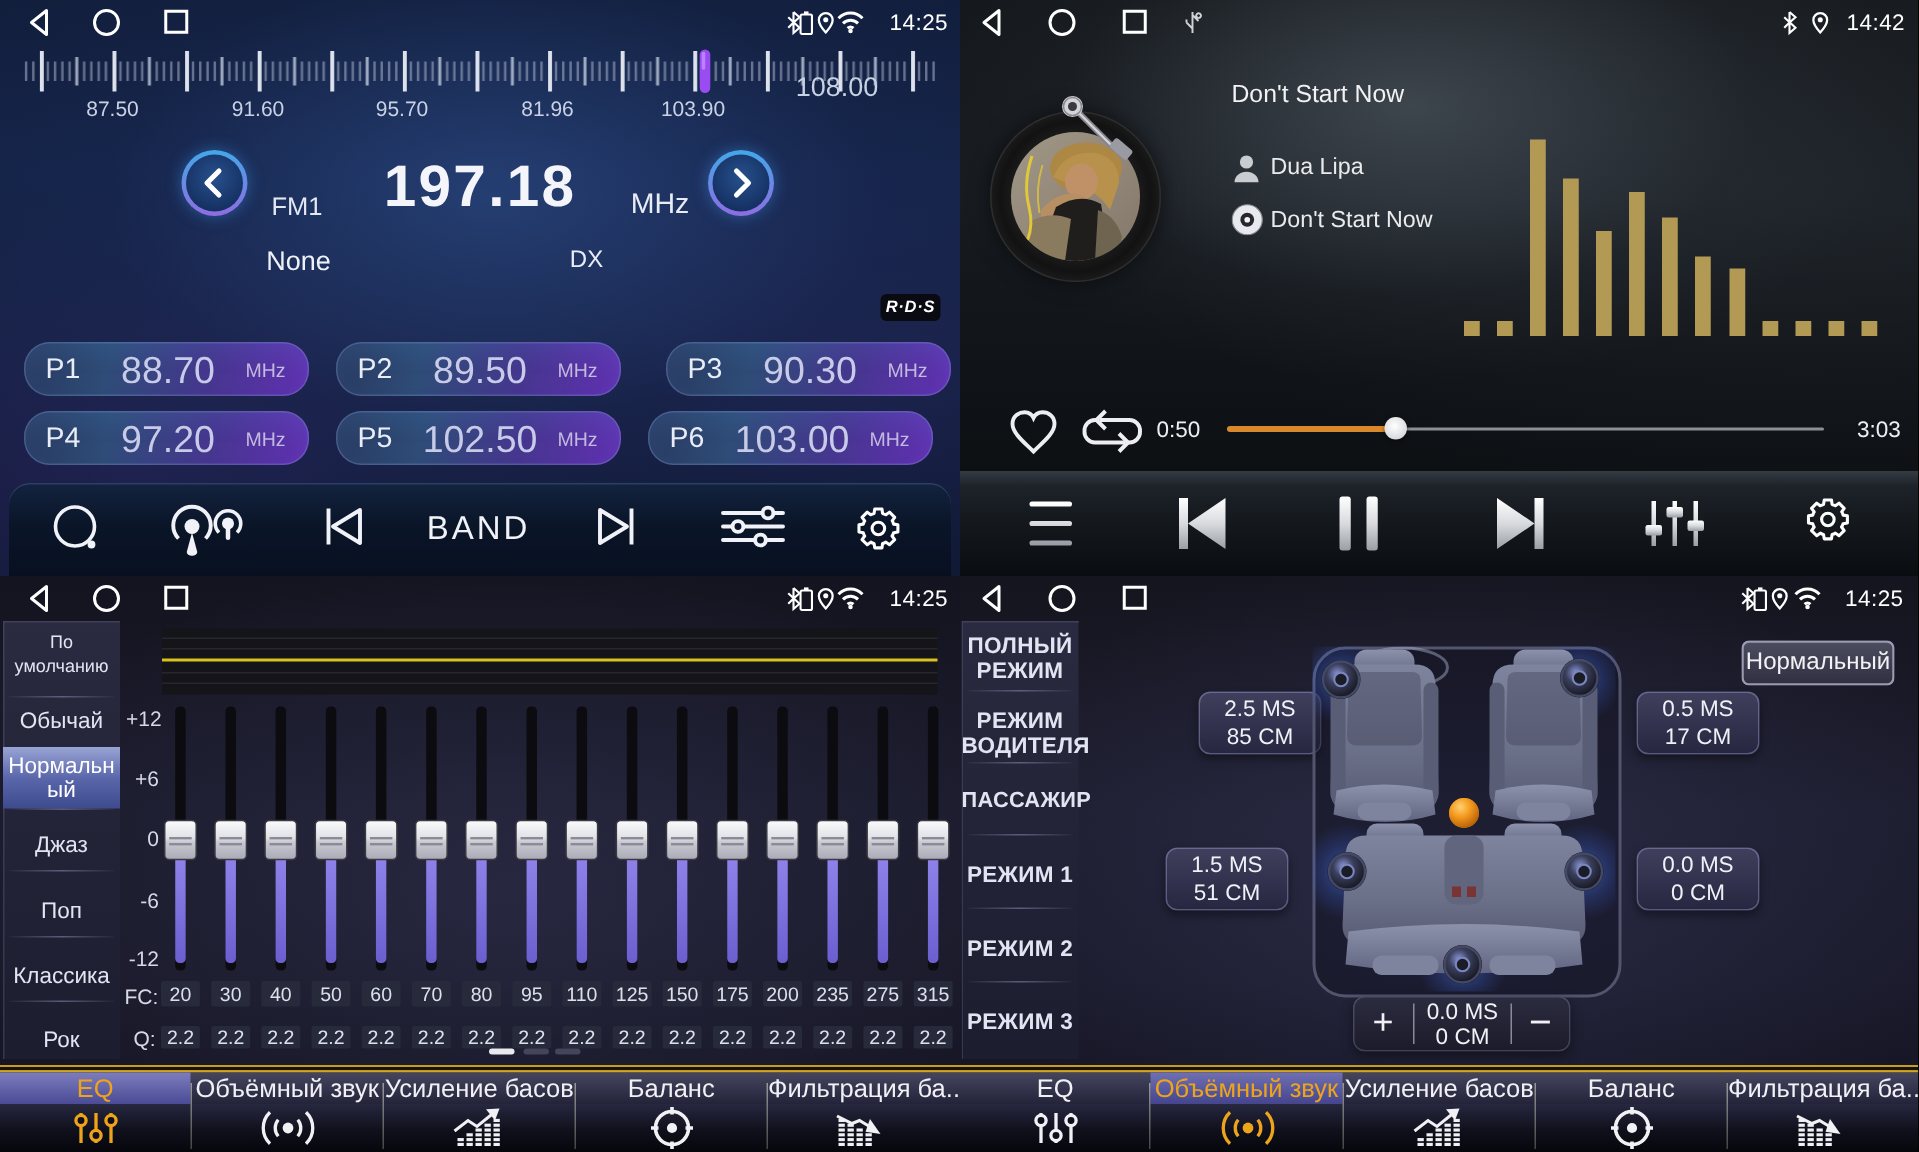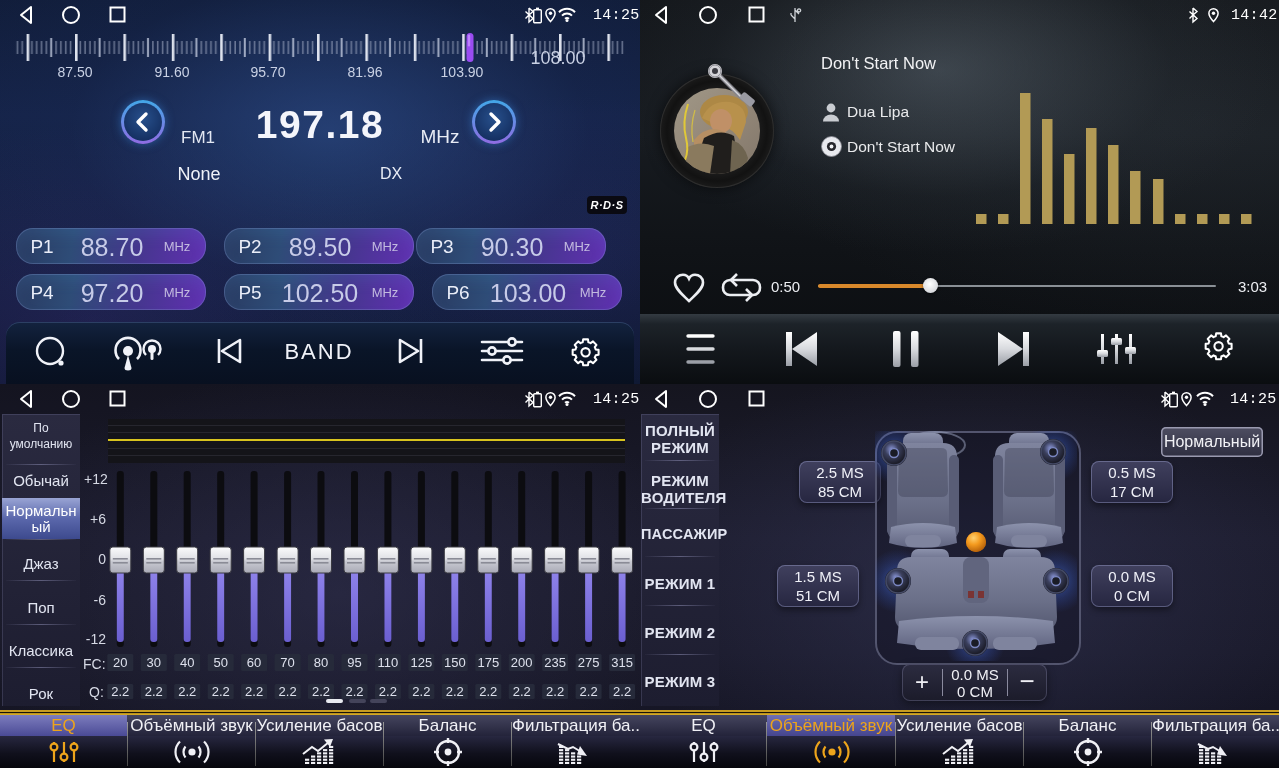--- a/index.html
+++ b/index.html
@@ -16,21 +16,21 @@
 #bl{left:0;top:384px;width:640px;height:384px;background:
  radial-gradient(ellipse 500px 300px at 340px 210px, rgba(52,52,86,.5), rgba(0,0,0,0) 75%),
  linear-gradient(180deg,#141420 0%,#1b1b2c 40%,#191928 70%,#121220 100%);}
 #br{left:640px;top:384px;width:639px;height:384px;background:
  radial-gradient(ellipse 460px 280px at 330px 200px, rgba(56,58,92,.5), rgba(0,0,0,0) 78%),
  linear-gradient(180deg,#15151f 0%,#1d1d2f 40%,#1a1a2b 70%,#121220 100%);}
 .abs{position:absolute;}
 .txt{position:absolute;white-space:nowrap;}
 .ctr{transform:translateX(-50%);}
 
-.sb{position:absolute;left:0;top:0;width:100%;height:31px;font-family:Liberation Mono, monospace;}
+.sb{position:absolute;left:0;top:0;width:100%;height:31px;}
 .sb svg{position:absolute;top:0;left:0;}
 .sbtime{position:absolute;top:7px;font-size:15px;color:#fff;letter-spacing:.3px;}
 
 .pre{position:absolute;width:190px;height:36px;border-radius:17px;
  background:linear-gradient(100deg,#293a61 0%,#2e4c77 30%,#46368f 65%,#6130b2 100%);
  box-shadow:inset 0 0 0 1px rgba(140,160,220,.28), inset 0 8px 14px rgba(80,160,220,.12);}
 .pre .pl{position:absolute;left:0;top:8px;width:52px;text-align:center;font-size:19px;color:#e9edf8;}
 .pre .pf{position:absolute;left:40px;top:5px;width:112px;text-align:center;font-size:25px;color:#c7cbe8;}
 .pre .pm{position:absolute;right:8px;top:11px;width:42px;text-align:center;font-size:13px;color:#c2badf;}
 
@@ -144,21 +144,21 @@
     <div class="pre" style="left:16px;top:228px;">
         <div class="pl">P1</div>
         <div class="pf">88.70</div>
         <div class="pm">MHz</div>
       </div>
     <div class="pre" style="left:224px;top:228px;">
         <div class="pl">P2</div>
         <div class="pf">89.50</div>
         <div class="pm">MHz</div>
       </div>
-    <div class="pre" style="left:416px;top:228px;">
+    <div class="pre" style="left:444px;top:228px;">
         <div class="pl">P3</div>
         <div class="pf">90.30</div>
         <div class="pm">MHz</div>
       </div>
     <div class="pre" style="left:16px;top:274px;">
         <div class="pl">P4</div>
         <div class="pf">97.20</div>
         <div class="pm">MHz</div>
       </div>
     <div class="pre" style="left:224px;top:274px;">

